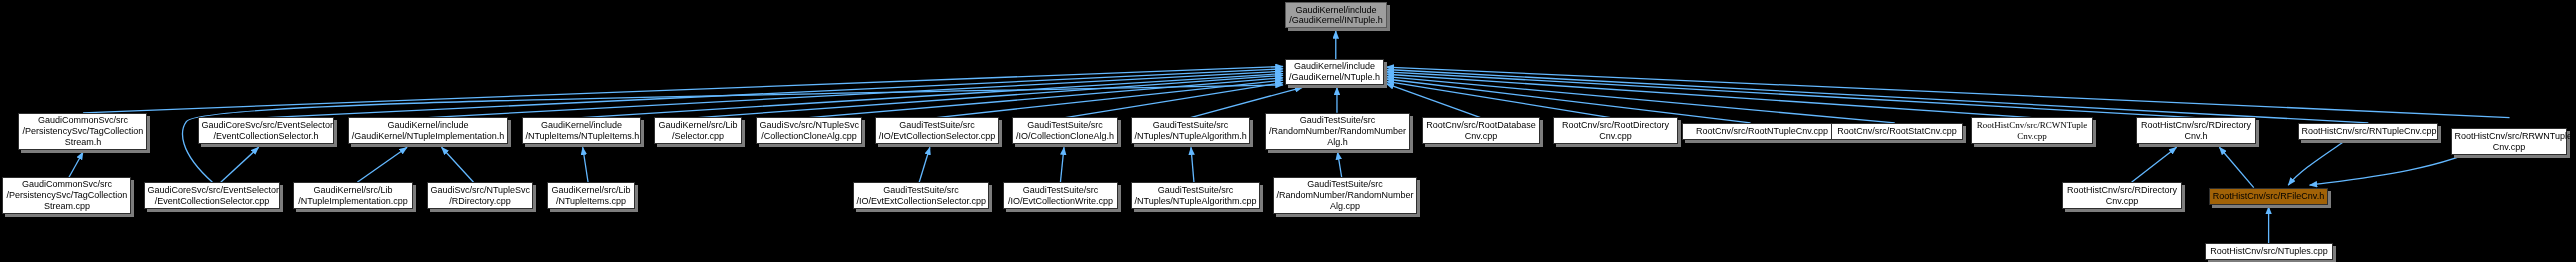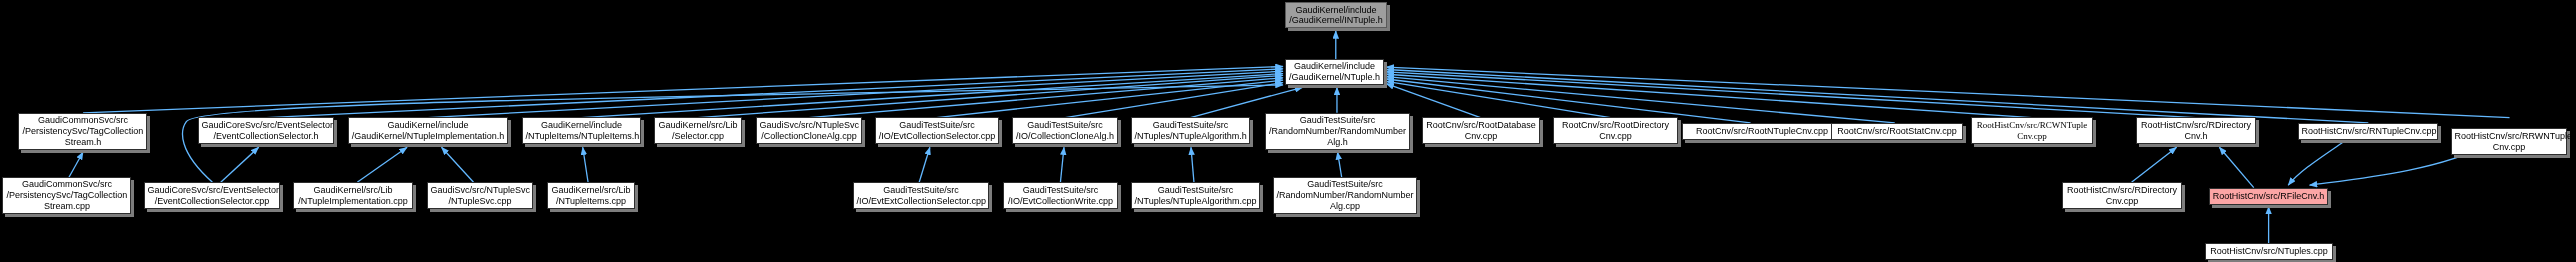--- a/index.html
+++ b/index.html
@@ -162,21 +162,21 @@
       <div class="node" style="left: 144px; top: 182px; width: 136px; height: 27px; background: rgb(255, 255, 255); border: 1.2px solid rgb(46, 46, 46); box-shadow: rgb(125, 125, 125) 3px 3px 0px 0px; color: rgb(0, 0, 0);">
         <div class="line">GaudiCoreSvc/src/EventSelector</div>
         <div class="line">/EventCollectionSelector.cpp</div>
       </div>
       <div class="node" style="left: 293px; top: 182px; width: 120px; height: 27px; background: rgb(255, 255, 255); border: 1.2px solid rgb(46, 46, 46); box-shadow: rgb(125, 125, 125) 3px 3px 0px 0px; color: rgb(0, 0, 0);">
         <div class="line">GaudiKernel/src/Lib</div>
         <div class="line">/NTupleImplementation.cpp</div>
       </div>
       <div class="node" style="left: 427px; top: 182px; width: 106px; height: 27px; background: rgb(255, 255, 255); border: 1.2px solid rgb(46, 46, 46); box-shadow: rgb(125, 125, 125) 3px 3px 0px 0px; color: rgb(0, 0, 0);">
         <div class="line">GaudiSvc/src/NTupleSvc</div>
-        <div class="line">/NTupleSvc.cpp</div>
+        <div class="line">/RDirectory.cpp</div>
       </div>
       <div class="node" style="left: 547px; top: 182px; width: 88px; height: 27px; background: rgb(255, 255, 255); border: 1.2px solid rgb(46, 46, 46); box-shadow: rgb(125, 125, 125) 3px 3px 0px 0px; color: rgb(0, 0, 0);">
         <div class="line">GaudiKernel/src/Lib</div>
         <div class="line">/NTupleItems.cpp</div>
       </div>
       <div class="node" style="left: 853px; top: 182px; width: 136px; height: 27px; background: rgb(255, 255, 255); border: 1.2px solid rgb(46, 46, 46); box-shadow: rgb(125, 125, 125) 3px 3px 0px 0px; color: rgb(0, 0, 0);">
         <div class="line">GaudiTestSuite/src</div>
         <div class="line">/IO/EvtExtCollectionSelector.cpp</div>
       </div>
       <div class="node" style="left: 1003px; top: 182px; width: 115px; height: 27px; background: rgb(255, 255, 255); border: 1.2px solid rgb(46, 46, 46); box-shadow: rgb(125, 125, 125) 3px 3px 0px 0px; color: rgb(0, 0, 0);">
@@ -189,21 +189,21 @@
       </div>
       <div class="node" style="left: 1273px; top: 177px; width: 144px; height: 37px; background: rgb(255, 255, 255); border: 1.2px solid rgb(46, 46, 46); box-shadow: rgb(125, 125, 125) 3px 3px 0px 0px; color: rgb(0, 0, 0);">
         <div class="line">GaudiTestSuite/src</div>
         <div class="line">/RandomNumber/RandomNumber</div>
         <div class="line">Alg.cpp</div>
       </div>
       <div class="node" style="left: 2062px; top: 182px; width: 120px; height: 27px; background: rgb(255, 255, 255); border: 1.2px solid rgb(46, 46, 46); box-shadow: rgb(125, 125, 125) 3px 3px 0px 0px; color: rgb(0, 0, 0);">
         <div class="line">RootHistCnv/src/RDirectory</div>
         <div class="line">Cnv.cpp</div>
       </div>
-      <div class="node" style="left: 2209px; top: 188px; width: 119px; height: 16.6px; background: #fca5a5; border: 1.2px solid rgb(46, 46, 46); box-shadow: rgb(125, 125, 125) 3px 3px 0px 0px; color: rgb(0, 0, 0);">
+      <div class="node" style="left: 2209px; top: 188px; width: 119px; height: 16.6px; background: #a16207; border: 1.2px solid rgb(46, 46, 46); box-shadow: rgb(125, 125, 125) 3px 3px 0px 0px; color: rgb(0, 0, 0);">
         <div class="line">RootHistCnv/src/RFileCnv.h</div>
       </div>
       <div class="node" style="left: 2205px; top: 243px; width: 128px; height: 16.6px; background: rgb(255, 255, 255); border: 1.2px solid rgb(46, 46, 46); box-shadow: rgb(125, 125, 125) 3px 3px 0px 0px; color: rgb(0, 0, 0);">
         <div class="line">RootHistCnv/src/NTuples.cpp</div>
       </div>
     </div>
 </div>
 
 
 </body></html>

